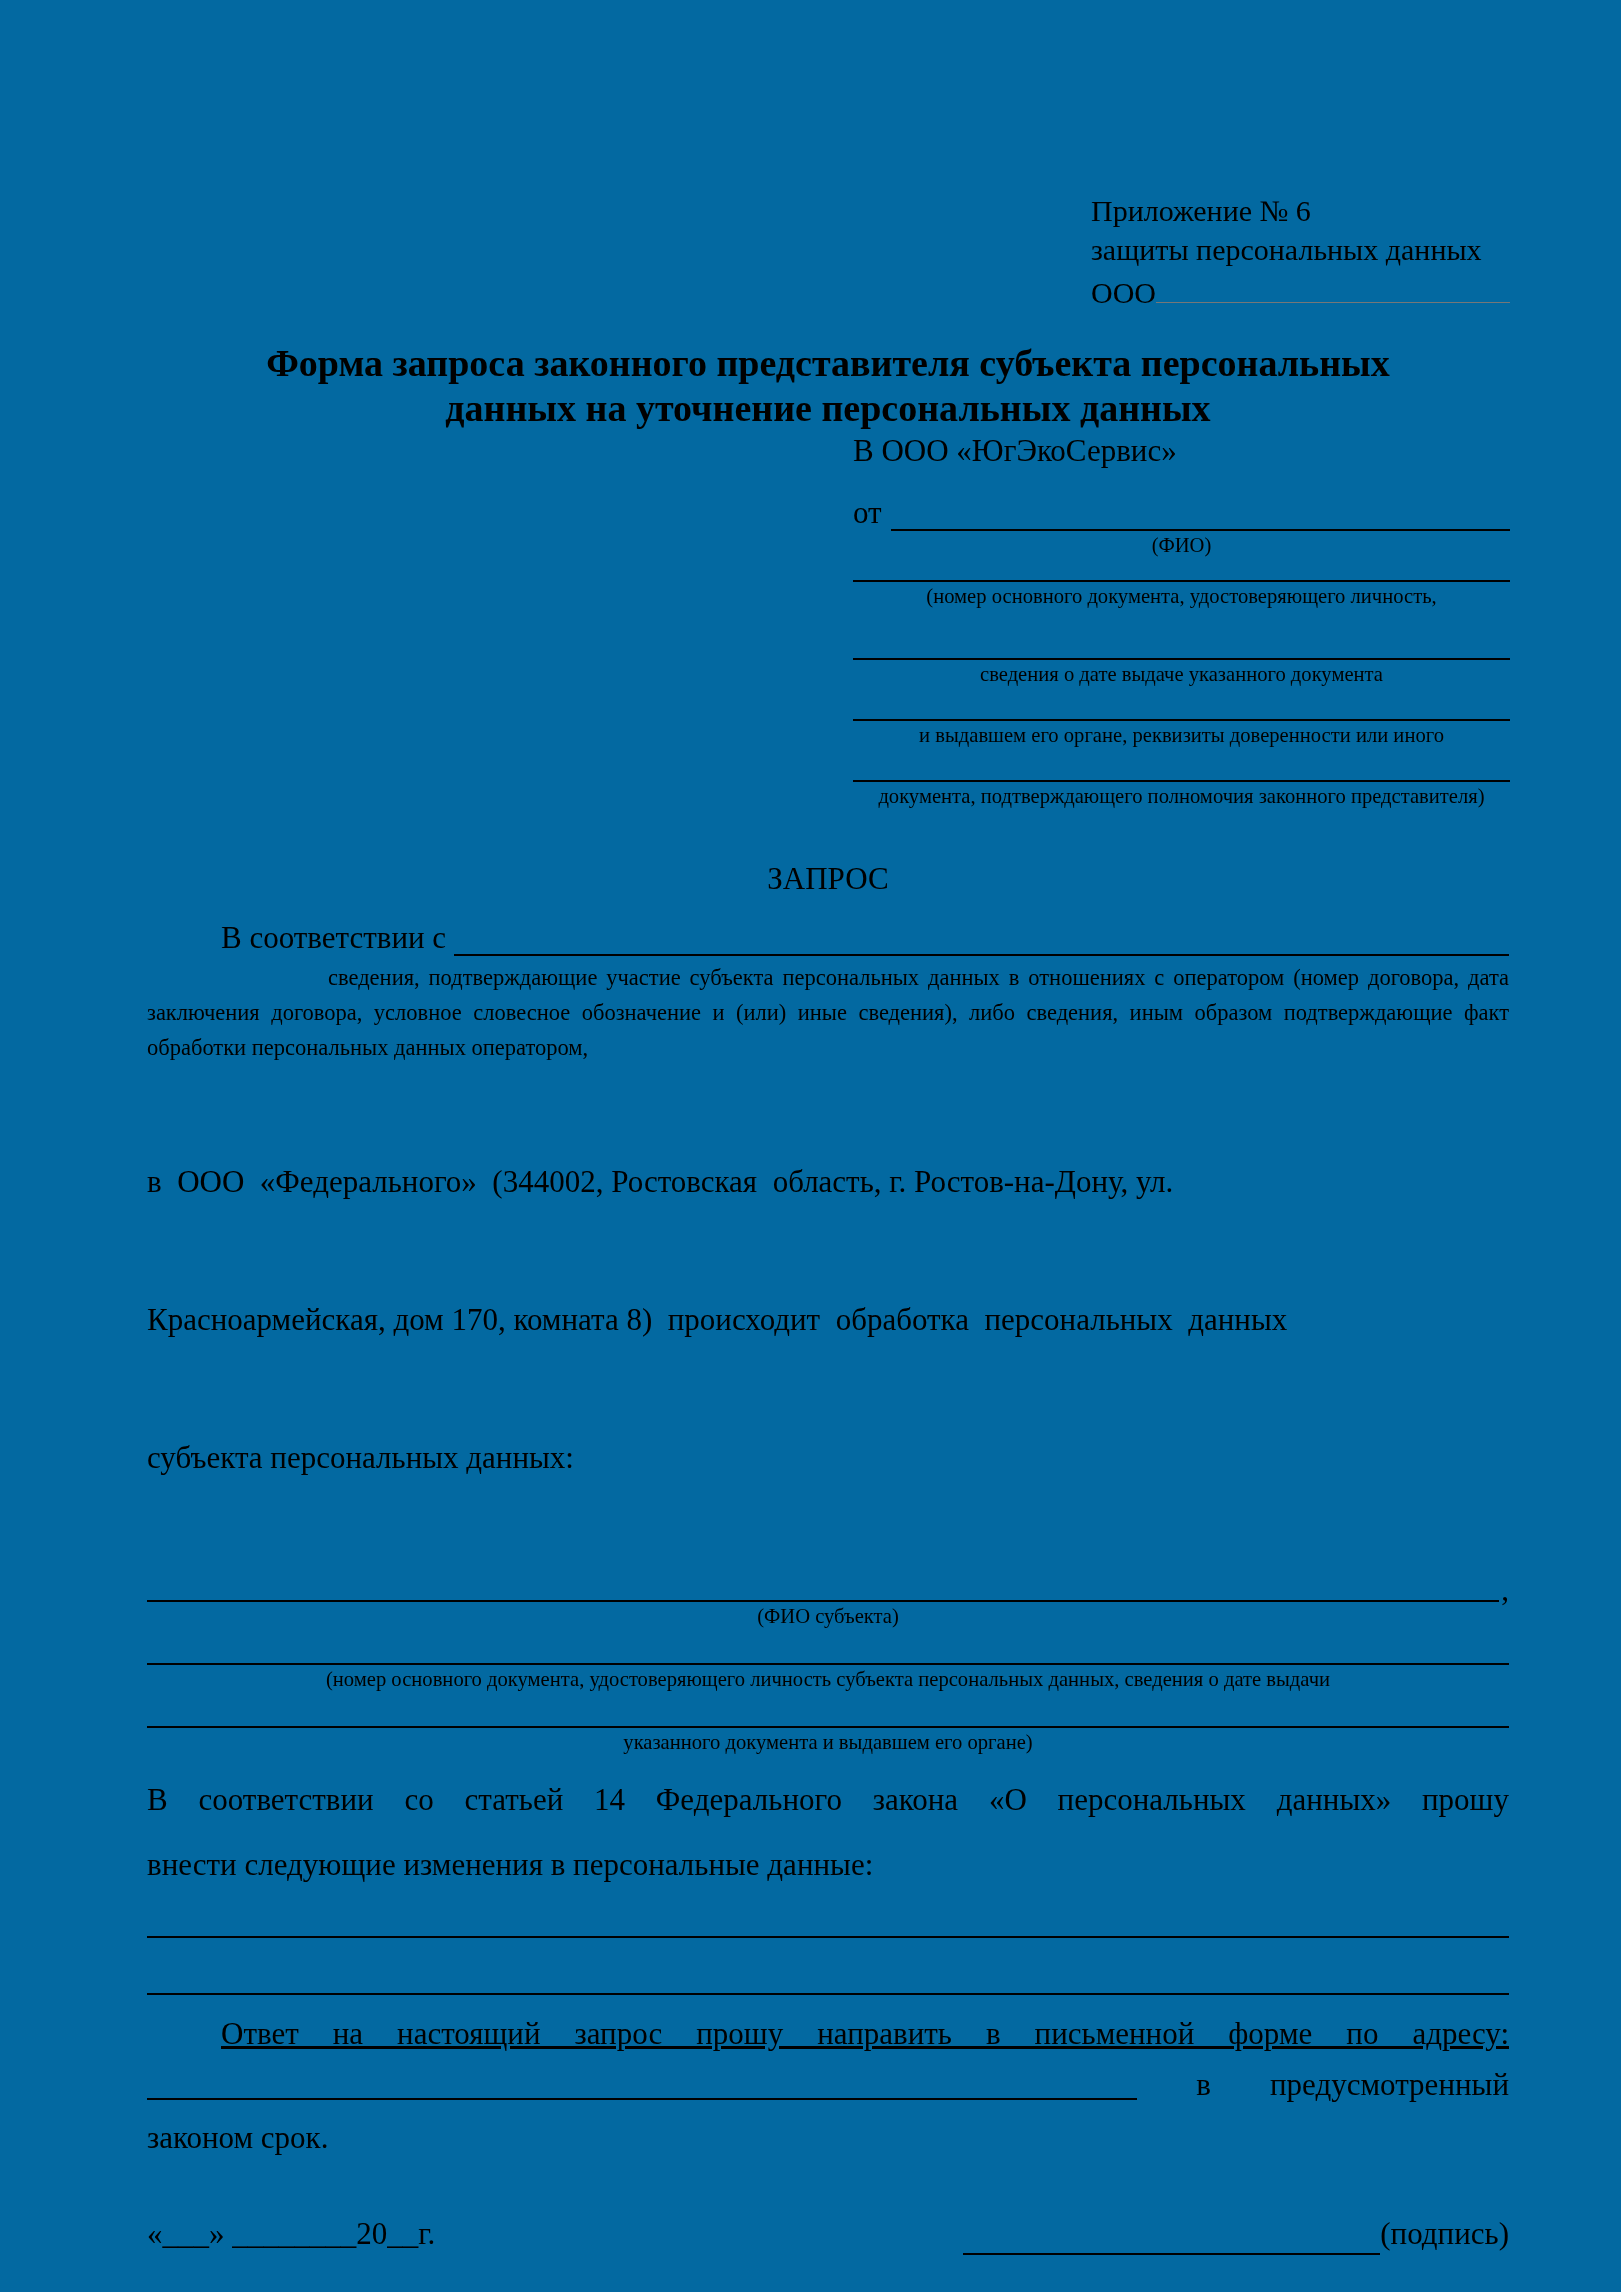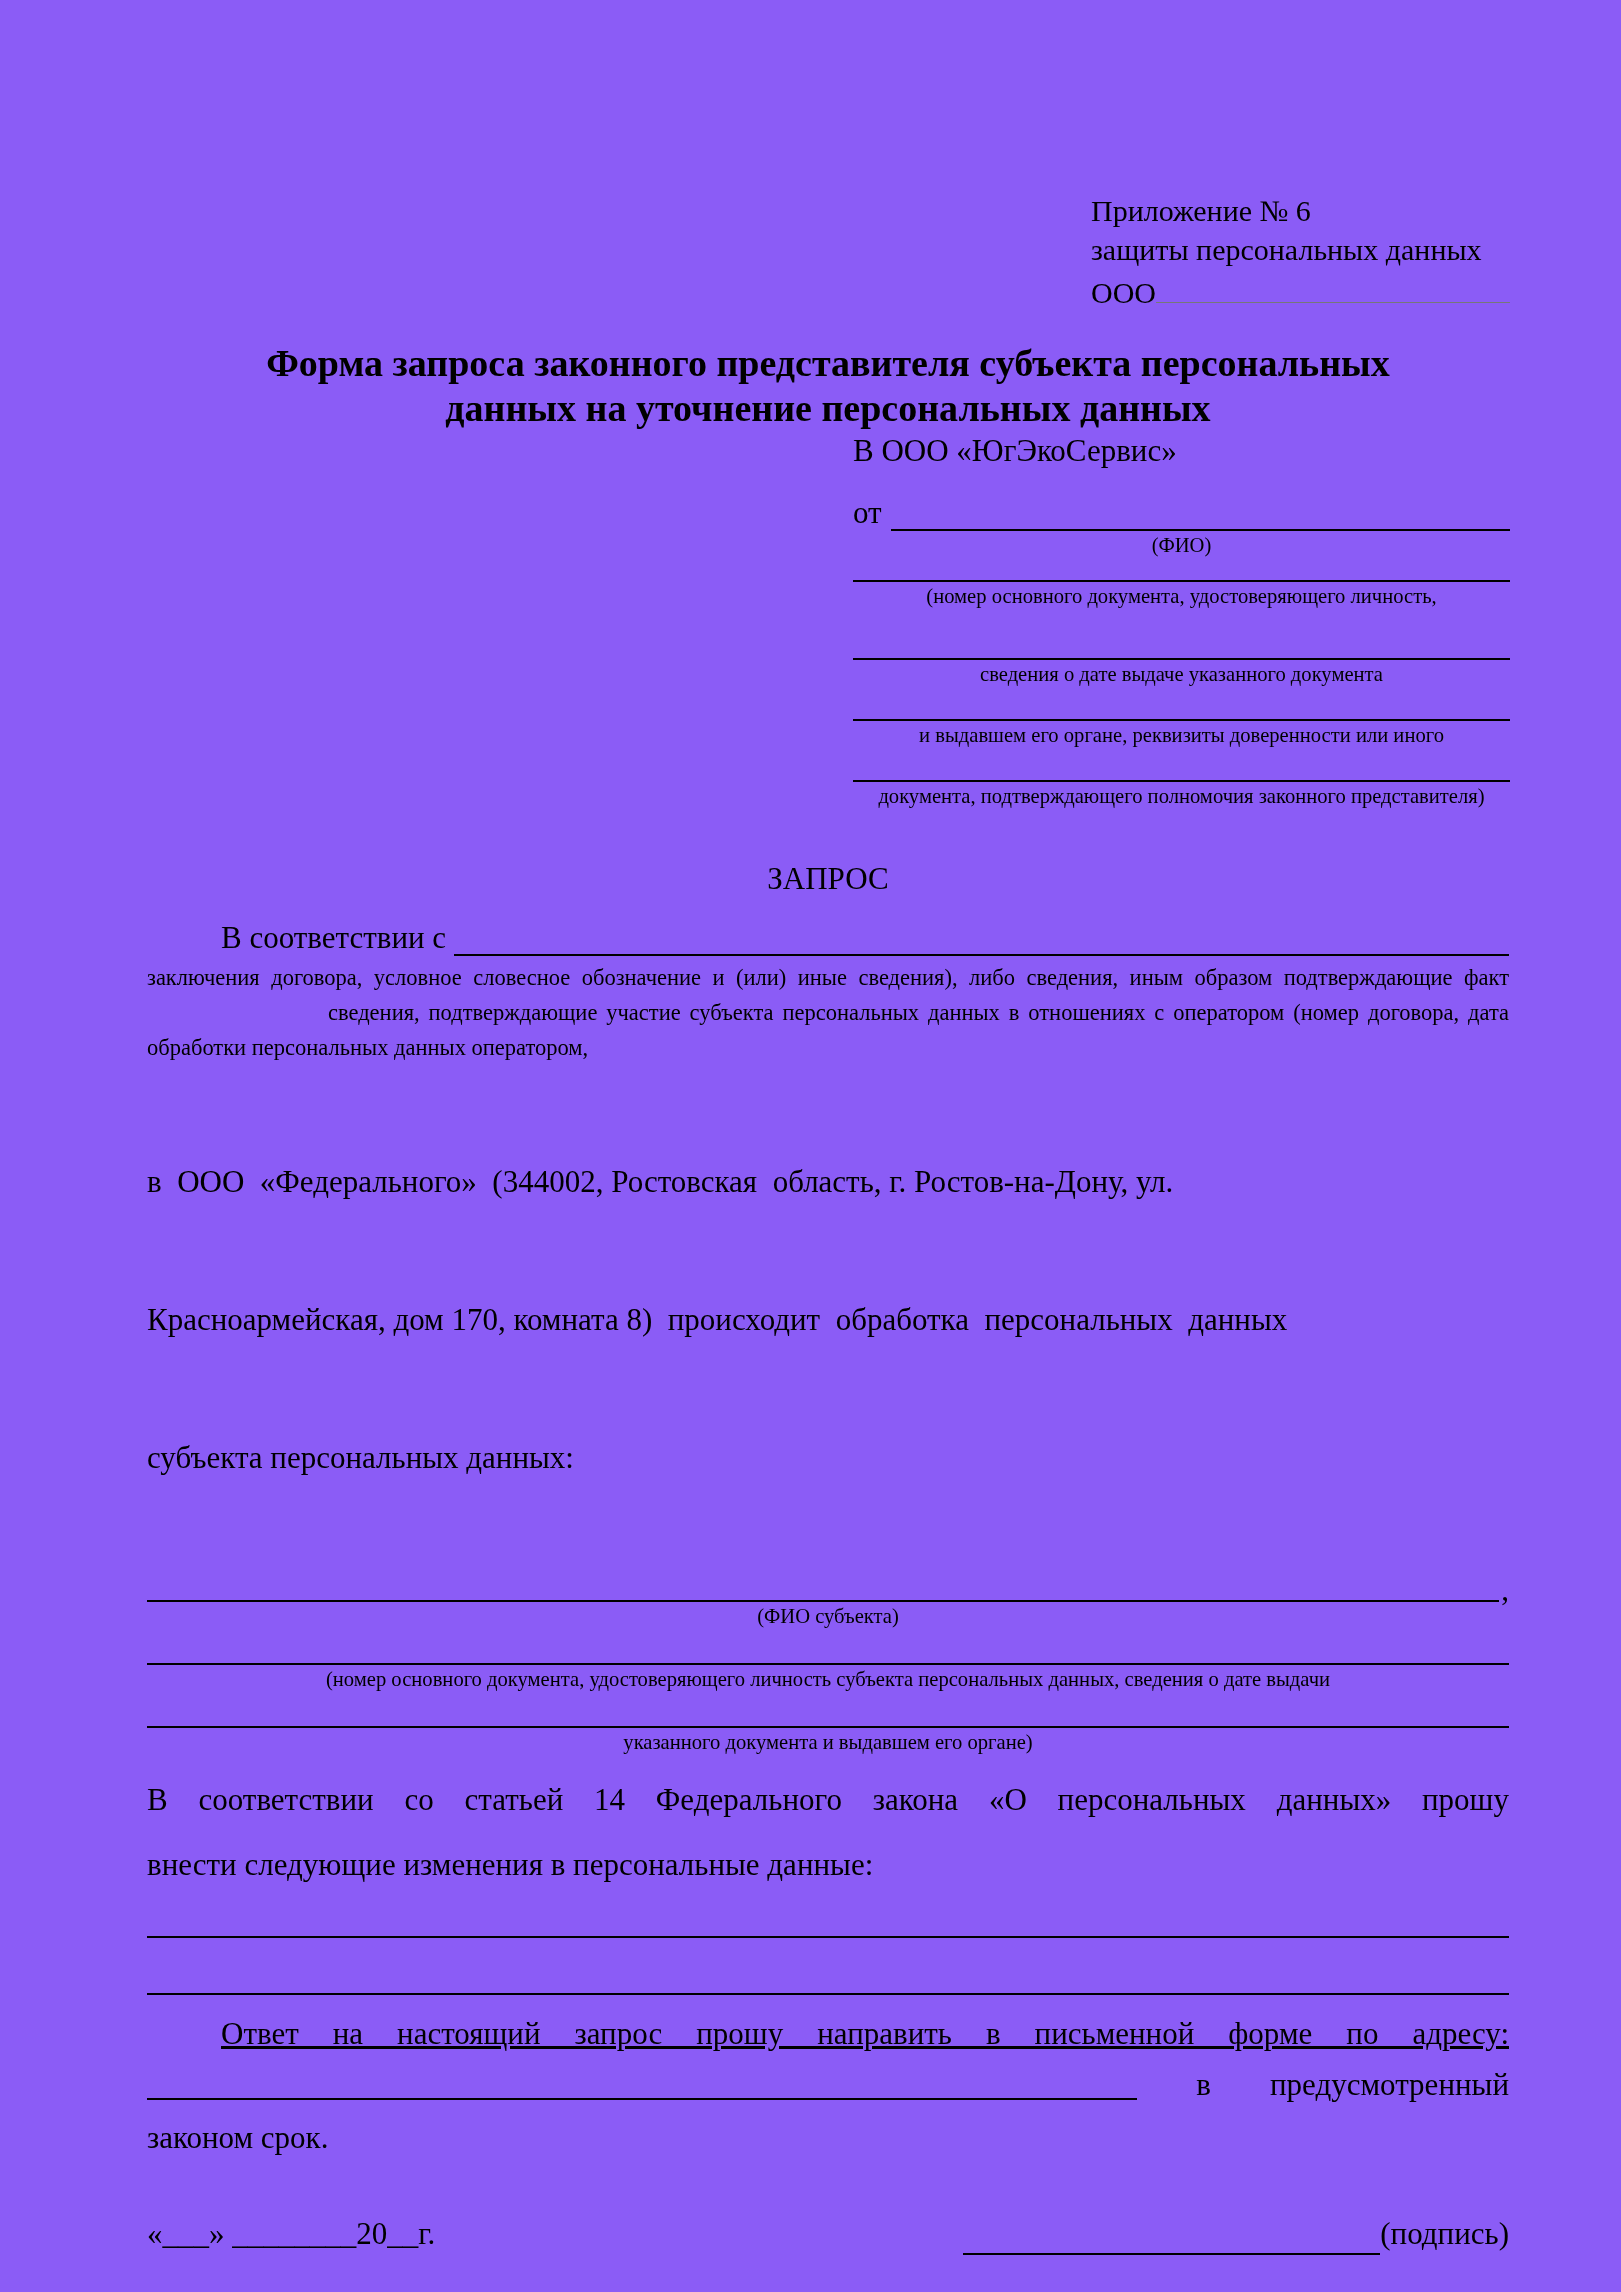--- a/index.html
+++ b/index.html
@@ -1,21 +1,21 @@
 <!DOCTYPE html>
 <html><head>
 <meta charset="utf-8">
 <style>
   html, body { margin: 0; padding: 0; background: #e8e8e8; }
   .page {
     position: relative;
     width: 1621px;
     height: 2293px;
     margin: 0 auto;
-    background: #8b5cf6;
+    background: #0369a1;
     color: #000;
     font-family: "Liberation Serif", "DejaVu Serif", serif;
     font-size: 31px;
     box-sizing: border-box;
     padding: 191px 112px 0 147px; 
     overflow: hidden;
   }
 
   
   .header-block { margin-left: 944px; width: 419px; font-size: 30px; line-height: 39px; }
@@ -119,22 +119,22 @@
   </div>
 
   <div class="req-heading">ЗАПРОС</div>
 
   <div class="intro-row">
     <span class="ilabel">В соответствии с</span>
     <span class="fill"></span>
   </div>
 
   <div class="note">
+    <div class="jl indent1">сведения, подтверждающие участие субъекта персональных данных в отношениях с оператором (номер договора, дата</div>
     <div class="jl">заключения договора, условное словесное обозначение и (или) иные сведения), либо сведения, иным образом подтверждающие факт</div>
-    <div class="jl indent1">сведения, подтверждающие участие субъекта персональных данных в отношениях с оператором (номер договора, дата</div>
     <div>обработки персональных данных оператором,</div>
   </div>
 
   <div class="para p-operator">
     <div>в  ООО  «Федерального»  (344002, Ростовская  область, г. Ростов-на-Дону, ул.</div>
     <div>Красноармейская, дом 170, комната 8)  происходит  обработка  персональных  данных</div>
     <div>субъекта персональных данных:</div>
   </div>
 
   <div class="subject-row">

